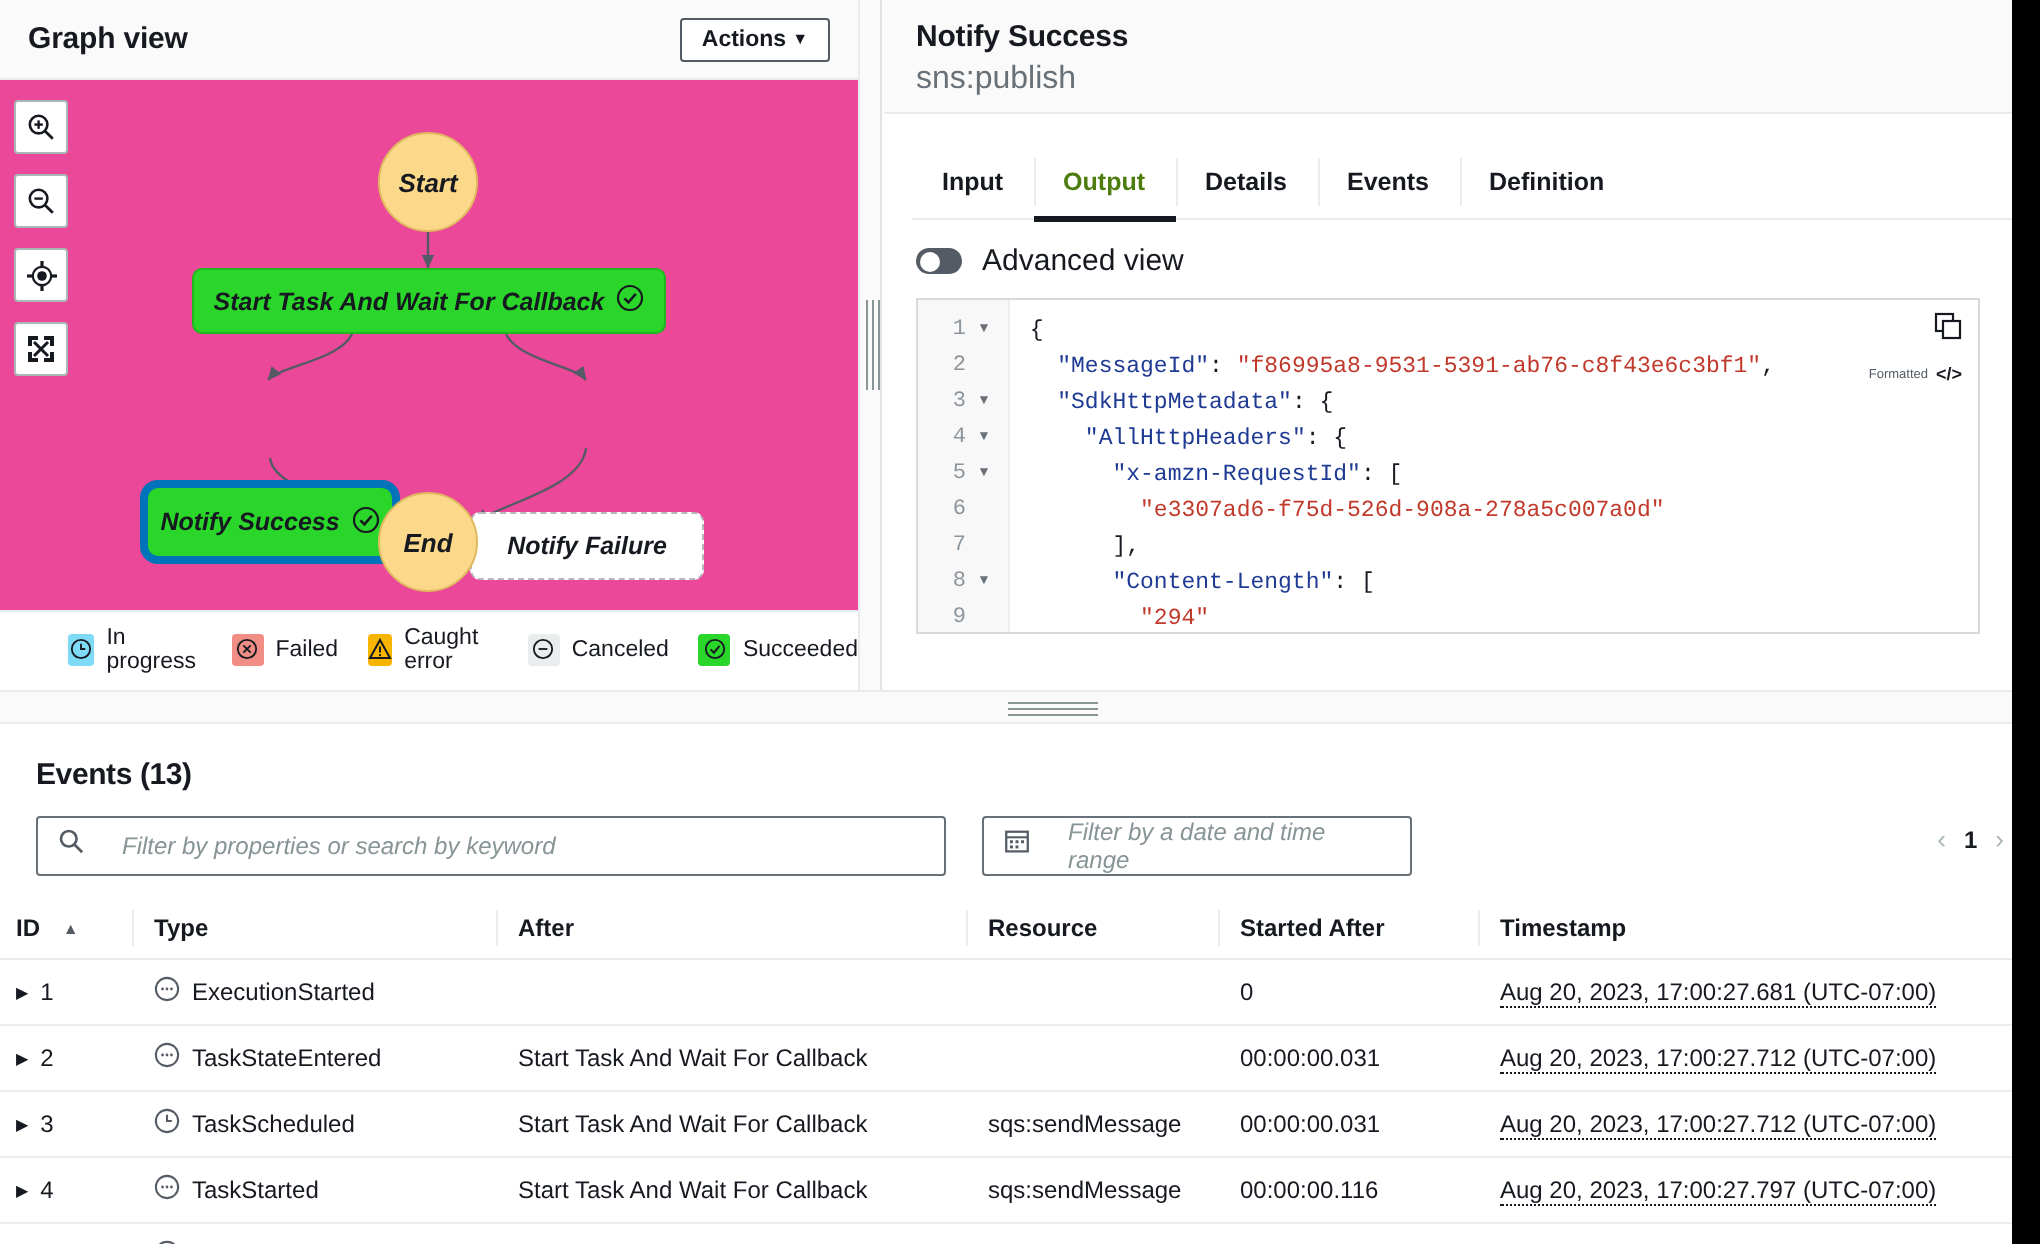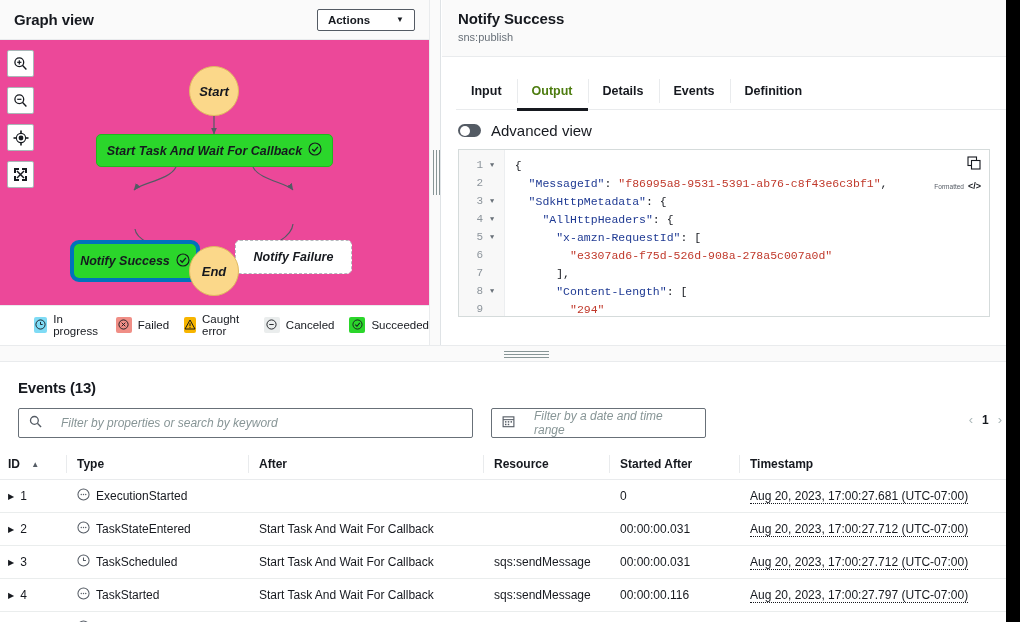--- a/index.html
+++ b/index.html
@@ -22,21 +22,21 @@
 
   
   .graph-panel { position:absolute; left:0; top:0; width:429px; height:345px; background:#fff; }
   .graph-head {
     height:40px; background:#fafafa; border-bottom:1px solid #e9ebed;
     display:flex; align-items:center; justify-content:space-between; padding:0 14px;
   }
   .graph-title { font-size:15px; font-weight:bold; color:#16191f; letter-spacing:-0.1px; }
   .actions-btn {
     border:1px solid #545b64; border-radius:2px; background:#fff;
-    height:22px; padding:0 10px; display:flex; align-items:center; gap:26px;
+    height:22px; padding:0 10px; display:flex; align-items:center; gap:3px;
     font-size:11.5px; font-weight:bold; color:#16191f; cursor:pointer;
   }
   .caret { font-size:8px; line-height:1; }
 
   .graph-canvas { position:relative; height:265px; background:#ec4899; overflow:hidden;font-style:italic; }
 
   .zoom-tools { position:absolute; left:7px; top:10px; display:flex; flex-direction:column; gap:10px; }
   .zoom-btn {
     width:27px; height:27px; border:1px solid #aab7b8; border-radius:2px; background:#fff;
     display:flex; align-items:center; justify-content:center; cursor:pointer;
@@ -77,21 +77,21 @@
     background:#fafafa; border-left:1px solid #e9ebed; border-right:1px solid #dfe3e6;
     cursor:col-resize;
   }
   .v-grip { position:absolute; left:3px; top:150px; width:6px; height:45px; }
   .v-grip i { position:absolute; top:0; width:1px; height:45px; background:#879596; }
 
   
   .details-panel { position:absolute; left:442px; top:0; width:564px; height:345px; background:#fff; }
   .details-head { height:57px; background:#fafafa; border-bottom:1px solid #e9ebed; padding:10px 16px 0 16px; }
   .details-title { font-size:15px; font-weight:bold; color:#16191f; letter-spacing:-0.1px; }
-  .details-sub { font-size:11px; color:#687078; margin-top:4px; }
+  .details-sub { font-size:16px; color:#687078; margin-top:4px; }
 
   .tabs { display:flex; align-items:stretch; height:38px; padding:0 14px; margin-top:15px; position:relative;text-align:center; }
   .tabs::after { content:""; position:absolute; left:14px; right:0; bottom:0; height:1px; background:#e9ebed; }
   .tab {
     display:flex; align-items:center; padding:0 15px; font-size:12.5px; font-weight:bold;
     color:#16191f; cursor:pointer; position:relative;
   }
   .tab + .tab::before { content:""; position:absolute; left:0; top:7px; bottom:7px; width:1px; background:#e9ebed; }
   .tab.active { color:#4d7c0f; }
   .tab.active::after { content:""; position:absolute; left:0; right:0; bottom:-1px; height:3px; background:#16191f; z-index:2; }
@@ -254,21 +254,21 @@
         <div class="node node-box node-succeeded node-selected" style="left:73px; top:203px; width:124px; height:36px;">
           <span>Notify Success</span>
           <span class="chk">
             <svg width="14" height="14" viewBox="0 0 14 14">
                 <circle cx="7" cy="7" r="6" fill="none" stroke="#16191f" stroke-width="1.1"></circle>
                 <path d="M4.2 7.2 L6.2 9.2 L9.9 4.9" fill="none" stroke="#16191f" stroke-width="1.3"></path>
               </svg>
           </span>
         </div>
 
-        <div class="node node-box node-inactive" style="left:235px; top:200px; width:117px; height:34px;">
+        <div class="node node-box node-inactive" style="left:235px; top:216px; width:117px; height:34px;">
           <span>Notify Failure</span>
         </div>
 
         <div class="node node-term" style="left:189px; top:206px; top:206px; left:189px;">End</div>
 
       </div>
 
       <div class="graph-legend">
         <div class="legend-item">
           <span class="legend-sq lg-inprogress">

